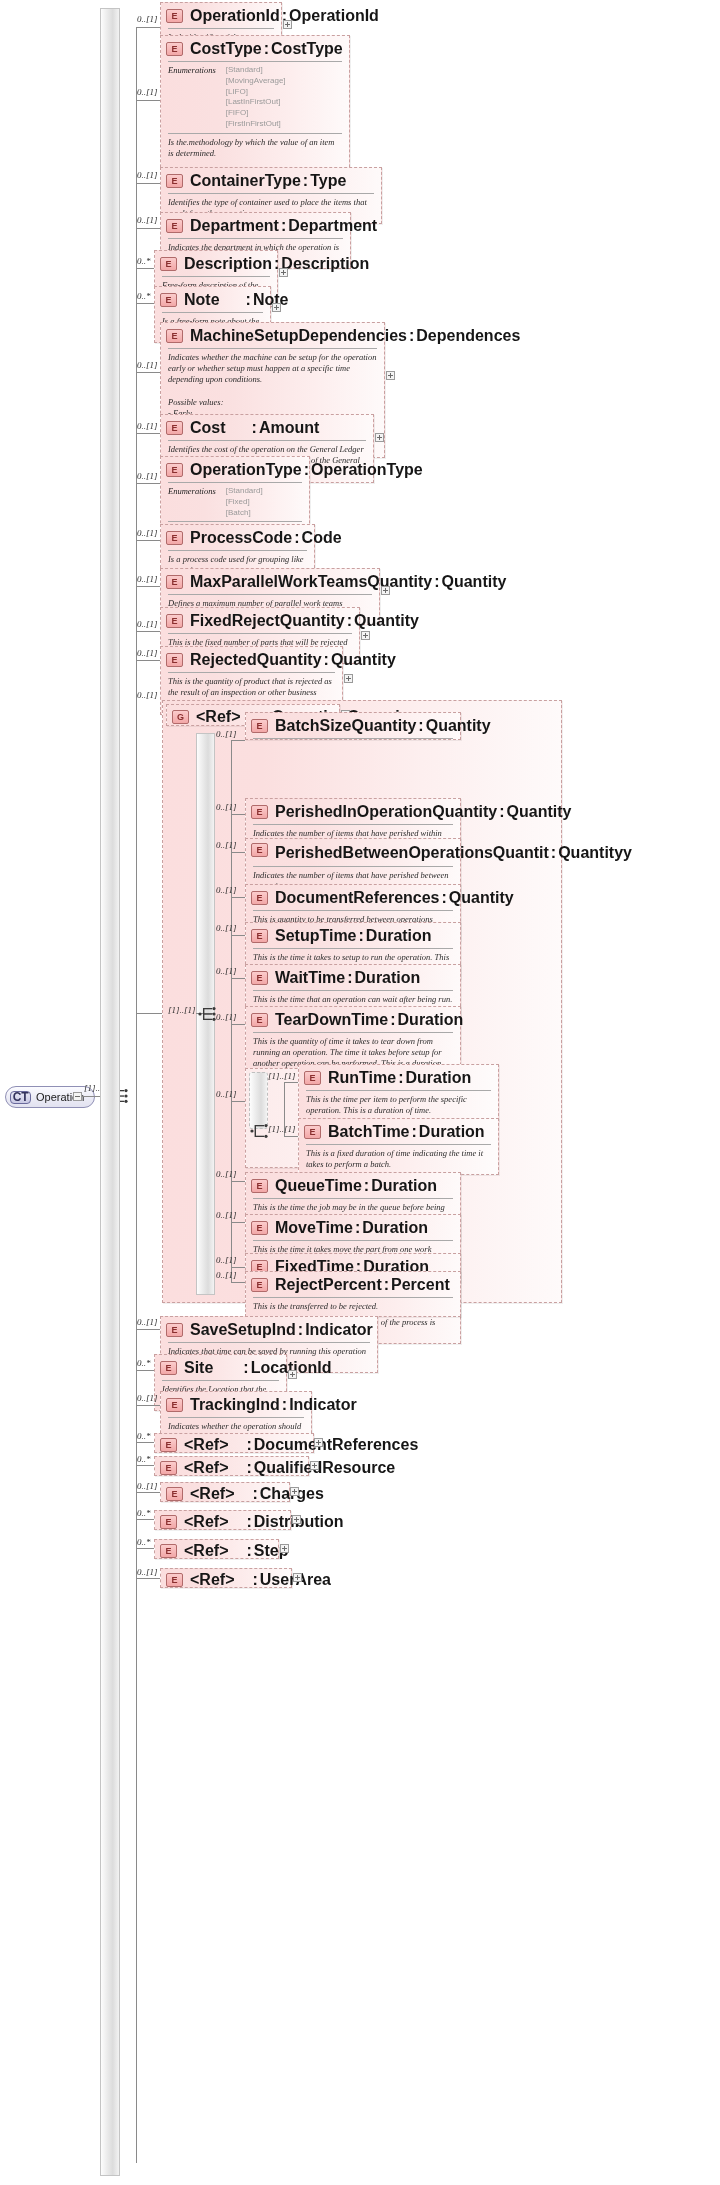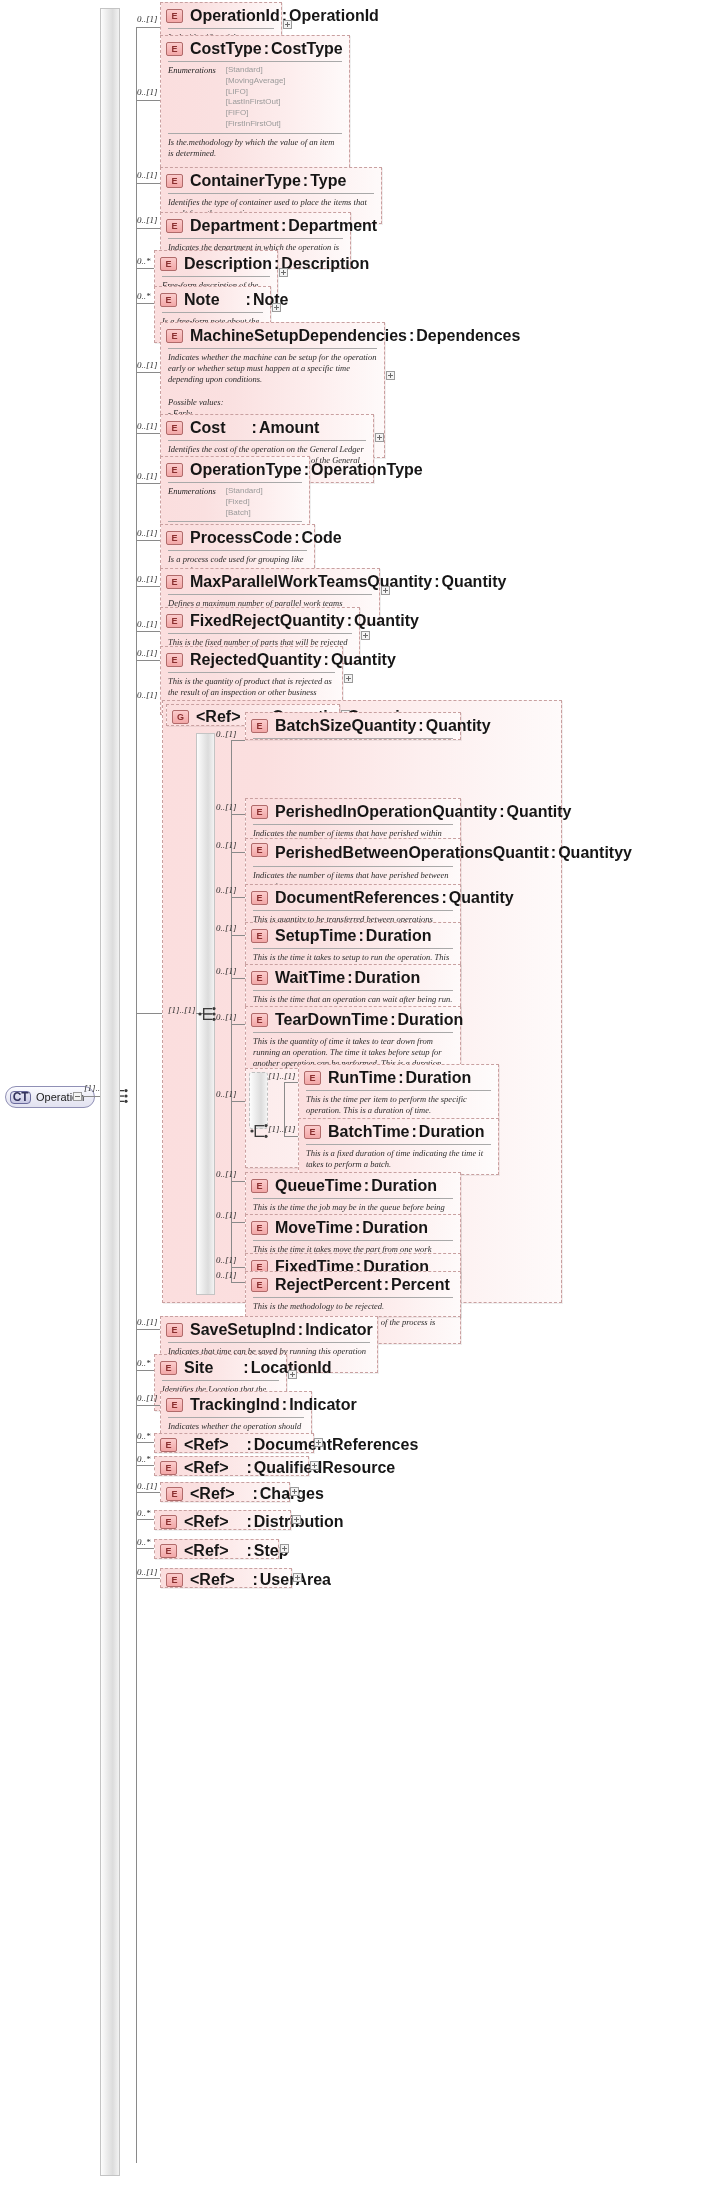--- a/index.html
+++ b/index.html
@@ -556,21 +556,21 @@
   </div>
 
   <div class="hline" style="left:231px; top:1282px; width:14px;"></div>
   <div class="card" style="left:216px; top:1270px;">0..[1]</div>
   <div class="elbox" style="left:245px; top:1271px; width:216px;">
     <div class="hdr">
       <span class="e-badge">E</span>
       <span class="el-name"><span>RejectPercent</span><span class="sep">:</span><span>Percent</span></span>
     </div>
     <div class="el-sep-line"></div>
-    <div class="el-doc">This is the methodology to be rejected.</div>
+    <div class="el-doc">This is the transferred to be rejected.</div>
   </div>
 
   <div class="hline" style="left:136px; top:1329px; width:24px;"></div>
   <div class="card" style="left:137px; top:1317px;">0..[1]</div>
   <div class="elbox" style="left:160px; top:1316px; width:218px;">
     <div class="hdr">
       <span class="e-badge">E</span>
       <span class="el-name"><span>SaveSetupInd</span><span class="sep">:</span><span>Indicator</span></span>
     </div>
     <div class="el-sep-line"></div>

